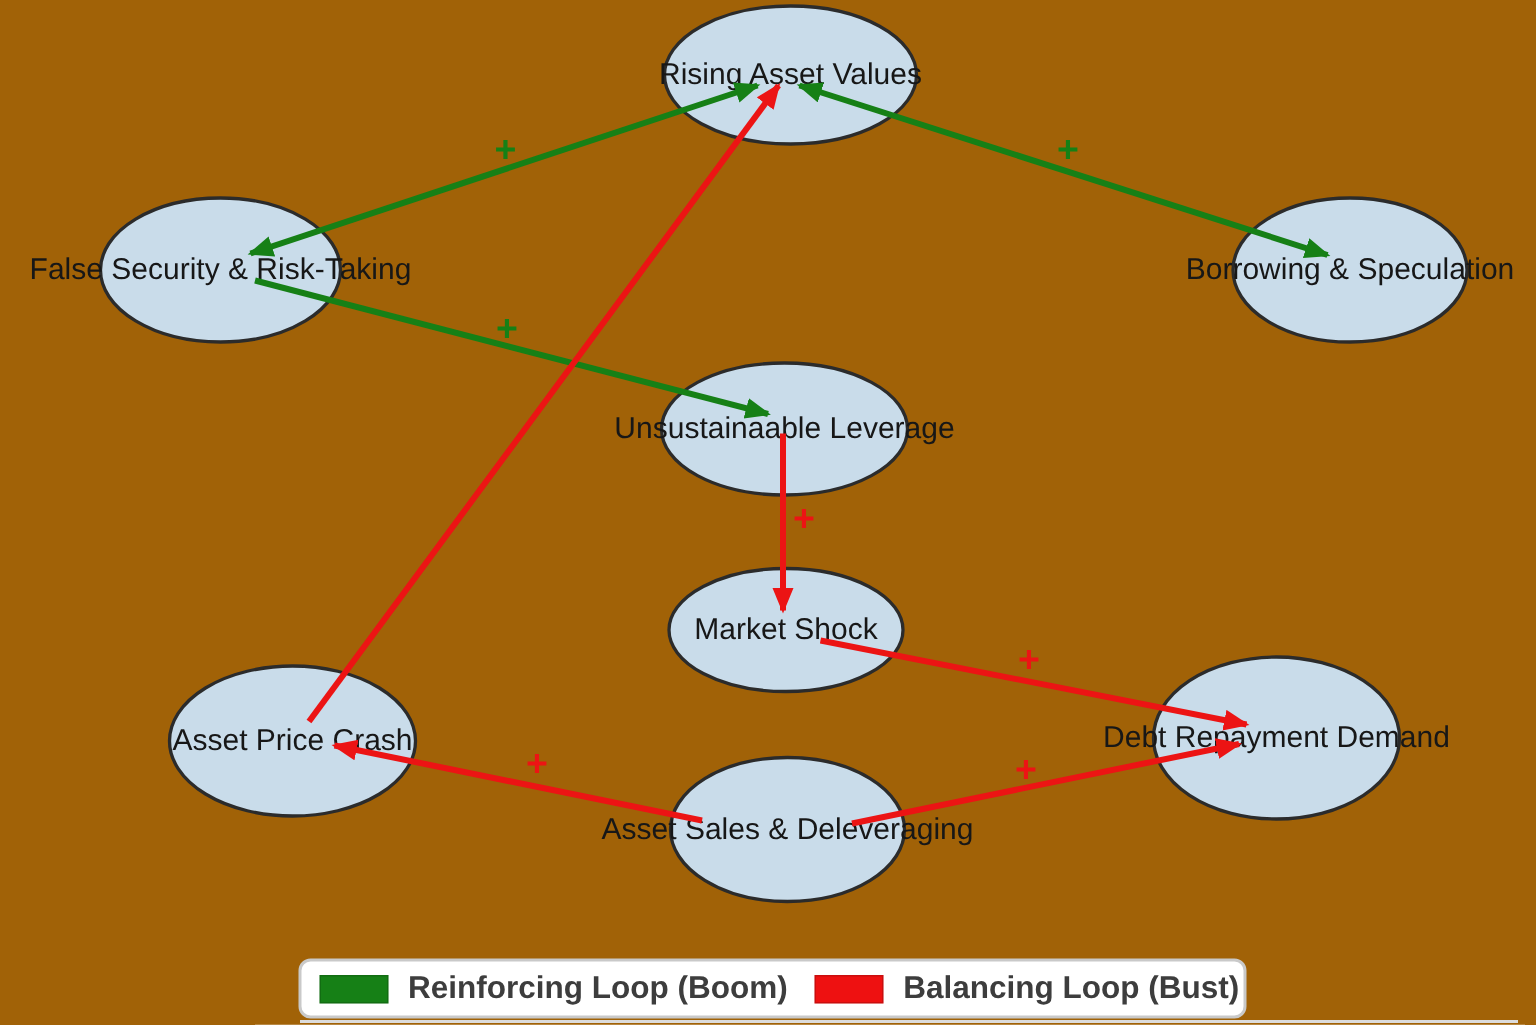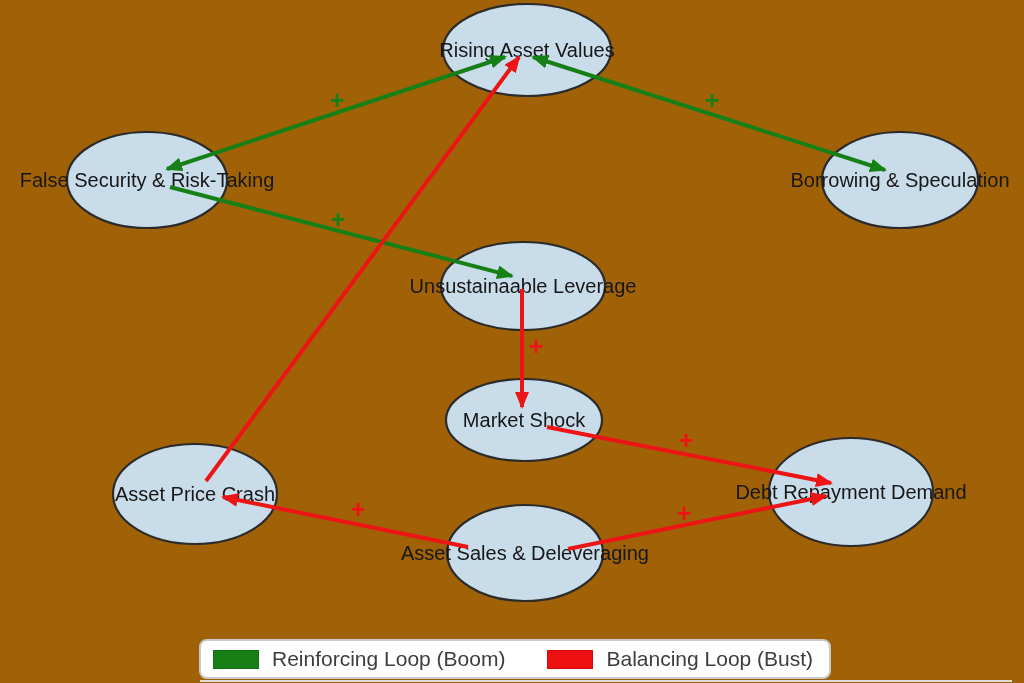--- a/index.html
+++ b/index.html
@@ -7,24 +7,24 @@
     width:1024px;height:683px;background:#ffffff;overflow:hidden;
     font-family:"Liberation Sans",sans-serif;
   }
   .stage{position:relative;width:1024px;height:683px;background:#a16207;}
   #diagram{position:absolute;left:0;top:0;width:1024px;height:683px;}
   #diagram text{font-family:"Liberation Sans",sans-serif;}
   .legend{
     position:absolute;left:199px;top:639px;width:632px;height:40px;
     box-sizing:border-box;background:#ffffff;
     border:2px solid #c9c9c9;border-radius:8px;
-    display:flex;align-items:center;padding:0 12px;
+    display:flex;align-items:center;padding:0 12px;font-weight:bold;
   }
   .legend-item{display:flex;align-items:center;gap:13px;}
-  .legend-item + .legend-item{margin-left:42px;}
+  .legend-item + .legend-item{margin-left:18px;}
   .swatch{width:46px;height:19px;display:inline-block;border:1px solid rgba(0,0,0,0.15);box-sizing:border-box;}
   .legend-label{font-size:21px;color:#3d3d3d;white-space:nowrap;}
   .bottom-line{position:absolute;left:200px;top:680px;width:812px;height:2px;background:#dcdcdc;}
 </style>
 </head>
 <body>
 
 <div class="stage">
 
   <svg id="diagram" viewBox="0 0 1024 683">

